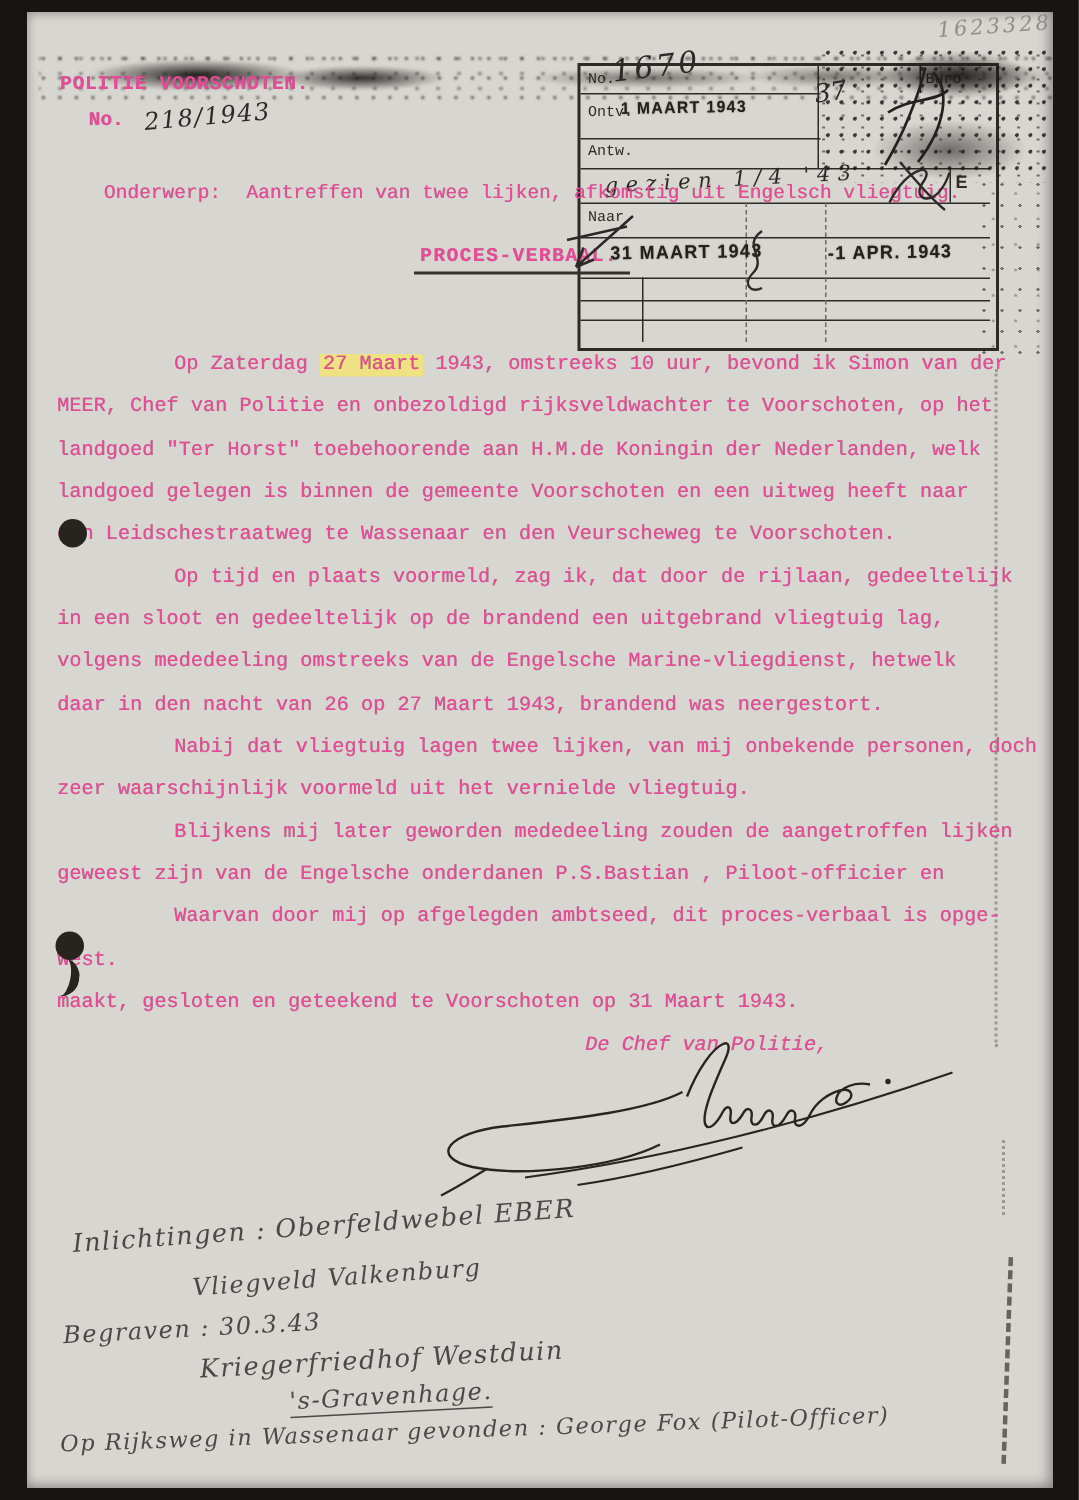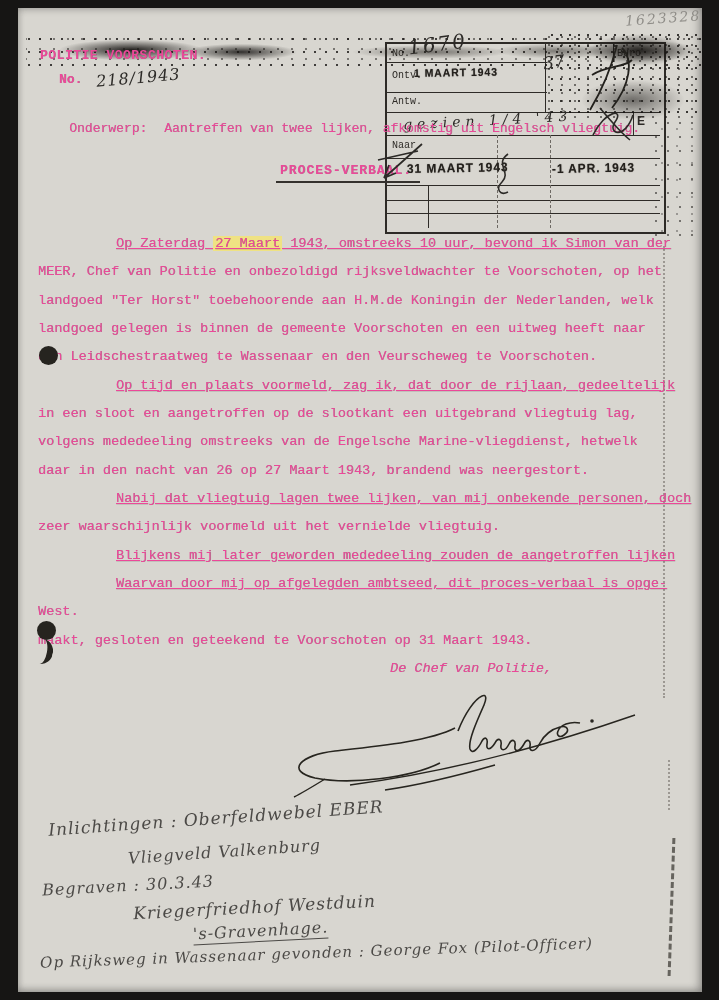--- a/index.html
+++ b/index.html
@@ -19,21 +19,21 @@
   .refline .num{font-size:16px;letter-spacing:1px;display:inline-block;transform:rotate(-5deg);margin-left:4px;}
 
   .subject{position:absolute;left:38px;top:106px;font-size:13px;white-space:pre;z-index:7;}
   .subject .txt{margin-left:17px;}
 
   .title{position:absolute;left:276px;top:163px;font-size:13px;font-weight:bold;letter-spacing:1px;
          border-bottom:2px solid #34312d;padding:0 8px 3px 4px;z-index:7;}
 
   .bodytext{position:absolute;left:38px;top:230px;width:632px;font-size:13.5px;z-index:6;}
   .bodytext .ln{white-space:pre;height:28.35px;line-height:28.35px;}
-  .ind{padding-left:78px;text-decoration:underline;}
+  .ind{padding-left:78px;}
   .closing{padding-left:352px;font-style:italic;}
   .hl{background:rgba(243,228,118,.85);padding:0 2px;}
 
   
   .stampbox{position:absolute;left:385px;top:42px;width:277px;height:188px;border:2px solid #2e2b27;z-index:3;}
   .gl{position:absolute;background:#2e2b27;}
   .gld{position:absolute;border-left:1px dashed #6d6963;width:0;}
   .boxlbl{position:absolute;font-family:Liberation Mono, monospace;font-size:10px;color:#2e2b27;z-index:4;}
   .stamp{position:absolute;font-family:"Liberation Sans",sans-serif;font-weight:bold;color:#24211d;
          letter-spacing:1px;transform:rotate(-1deg) scaleX(.95);transform-origin:left;z-index:5;
@@ -171,26 +171,27 @@
   </div>
   <div class="title type">PROCES-VERBAAL.</div>
 
   <div class="bodytext type">
     <div class="ln ind"><span>Op Zaterdag </span><span class="hl">27 Maart</span><span> 1943, omstreeks 10 uur, bevond ik Simon van der</span></div>
     <div class="ln">MEER, Chef van Politie en onbezoldigd rijksveldwachter te Voorschoten, op het</div>
     <div class="ln">landgoed "Ter Horst" toebehoorende aan H.M.de Koningin der Nederlanden, welk</div>
     <div class="ln">landgoed gelegen is binnen de gemeente Voorschoten en een uitweg heeft naar</div>
     <div class="ln">den Leidschestraatweg te Wassenaar en den Veurscheweg te Voorschoten.</div>
     <div class="ln ind">Op tijd en plaats voormeld, zag ik, dat door de rijlaan, gedeeltelijk</div>
-    <div class="ln">in een sloot en aangetroffen op de slootkant een uitgebrand vliegtuig lag,</div>
+    <div class="ln">in een sloot en gedeeltelijk op de brandend een uitgebrand vliegtuig lag,</div>
     <div class="ln">volgens mededeeling omstreeks van de Engelsche Marine-vliegdienst, hetwelk</div>
     <div class="ln">daar in den nacht van 26 op 27 Maart 1943, brandend was neergestort.</div>
     <div class="ln ind">Nabij dat vliegtuig lagen twee lijken, van mij onbekende personen, doch</div>
     <div class="ln">zeer waarschijnlijk voormeld uit het vernielde vliegtuig.</div>
     <div class="ln ind">Blijkens mij later geworden mededeeling zouden de aangetroffen lijken</div>
+    <div class="ln">geweest zijn van de Engelsche onderdanen P.S.Bastian , Piloot-officier en</div>
     <div class="ln ind">Waarvan door mij op afgelegden ambtseed, dit proces-verbaal is opge-</div>
     <div class="ln">West.</div>
     <div class="ln">maakt, gesloten en geteekend te Voorschoten op 31 Maart 1943.</div>
     <div class="ln closing">De Chef van Politie,</div>
   </div>
 
   <svg class="svgmark" style="left:290px;top:693px;" width="360" height="105" viewBox="0 0 360 105">
     <path d="M150,70 C120,85 60,92 25,85 C-5,78 10,62 45,58 C90,53 140,48 165,35" stroke="#27251f" stroke-width="1.6" fill="none"></path>
     <path d="M168,38 C175,20 185,6 192,3 C196,1 197,5 194,12 C186,30 178,48 180,56 C182,62 188,56 192,48 C195,43 198,45 197,51 C196,57 200,58 205,50 C208,44 212,46 211,52 C210,58 215,59 219,51 C222,45 226,47 225,53 C224,59 229,60 234,51 C237,45 241,47 240,53 C239,59 245,60 250,50 C254,42 262,36 270,34 C278,32 280,38 274,42 C270,45 266,43 268,38 C270,32 280,28 290,30" stroke="#27251f" stroke-width="1.6" fill="none"></path>
     <path d="M60,92 C150,80 250,55 345,22" stroke="#27251f" stroke-width="1.4" fill="none"></path>

